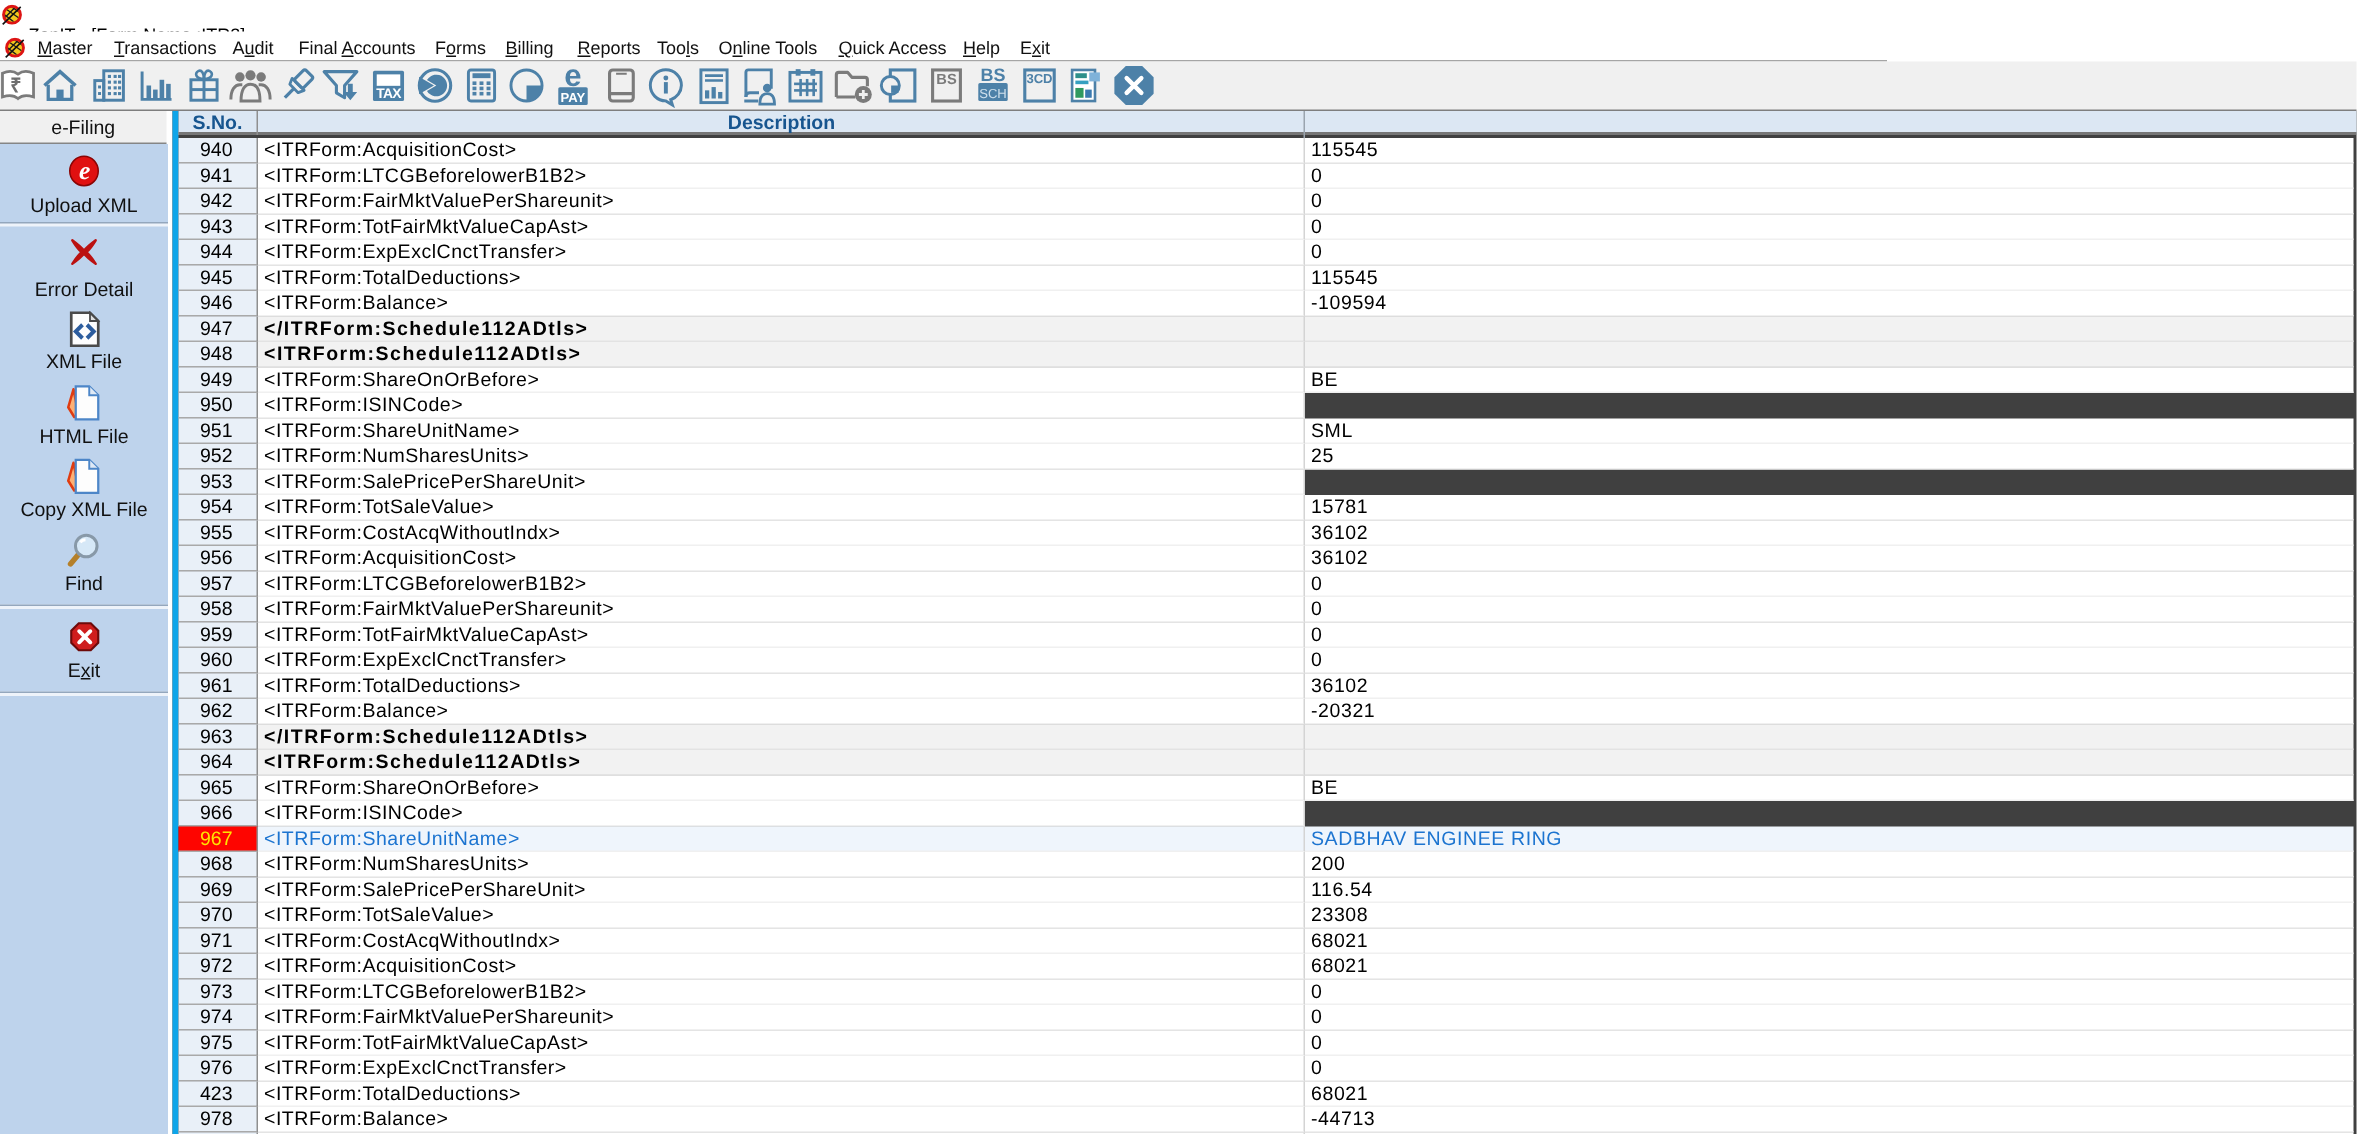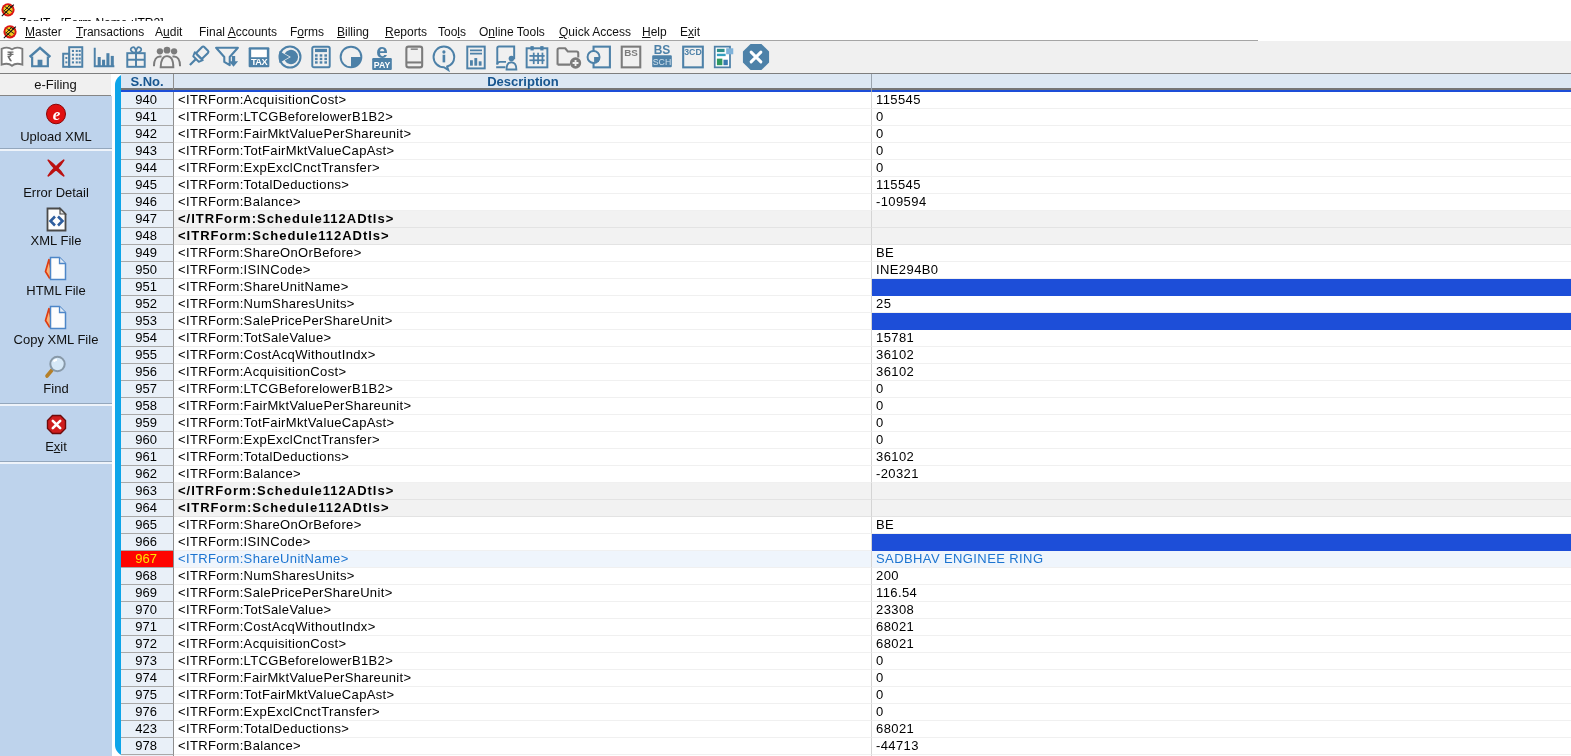--- a/index.html
+++ b/index.html
@@ -19,22 +19,22 @@
 .tbi { position:absolute; top:4px; transform:scale(1.09); transform-origin:center center; }
 
 #sbhead { position:absolute; left:0; top:74px; width:111px; height:22px; background:#f0f0f0;
   border-bottom:1px solid #858585; font-size:13px; color:#111; text-align:center; line-height:21px; }
 #sidebar { position:absolute; left:0; top:96px; width:112px; height:660px; background:#bed3ec; }
 .sbtn { position:absolute; left:0; width:112px; text-align:center; }
 .sbtxt { font-size:13px; color:#101010; }
 .sep { position:absolute; left:0; width:112px; height:3px; border-top:1px solid #94a7bd;
   background:#eef3fa; }
 
-#grid { position:absolute; left:115px; top:74px; width:1456px; height:682px; background:#1d4ed8;
-  border-left:6px solid #0ea5e9; font-size:13px;border-radius:11px; }
+#grid { position:absolute; left:115px; top:74px; width:1456px; height:682px; background:#404040;
+  border-left:4px solid #0ea5e9; font-size:13px; }
 #ghead { height:16px; background:#dce7f3; border-bottom:2px solid #767676; position:relative; }
 #ghead .h1 { position:absolute; left:0; top:0; width:53px; height:16px; text-align:center;
   font-weight:bold; color:#17558f; border-right:1px solid #8f8f8f; line-height:16px; }
 #ghead .h2 { position:absolute; left:54px; top:0; width:697px; height:32px; text-align:center;
   font-weight:bold; color:#17558f; border-right:1px solid #9aa4ae; line-height:16px; }
 #grows { position:absolute; left:0; top:18px; width:1455px; }
 .r { height:17px; display:flex; }
 .r .sno { width:53px; background:#e9f0f8; border-right:1px solid #8f8f8f;
   border-bottom:1px solid #a9a9a9; text-align:right; padding-right:16px; line-height:16px; color:#000; }
 .r .dsc { width:698px; background:#fff; border-bottom:1px solid #f0f0f0;
@@ -358,25 +358,25 @@
           <div class="val"></div>
         </div>
 <div class="r">
           <div class="sno">949</div>
           <div class="dsc">&lt;ITRForm:ShareOnOrBefore&gt;</div>
           <div class="val">BE</div>
         </div>
 <div class="r">
           <div class="sno">950</div>
           <div class="dsc">&lt;ITRForm:ISINCode&gt;</div>
-          <div class="val">INE294B0</div>
         </div>
 <div class="r">
           <div class="sno">951</div>
           <div class="dsc">&lt;ITRForm:ShareUnitName&gt;</div>
+          <div class="val">SML</div>
         </div>
 <div class="r">
           <div class="sno">952</div>
           <div class="dsc">&lt;ITRForm:NumSharesUnits&gt;</div>
           <div class="val">25</div>
         </div>
 <div class="r">
           <div class="sno">953</div>
           <div class="dsc">&lt;ITRForm:SalePricePerShareUnit&gt;</div>
         </div>

